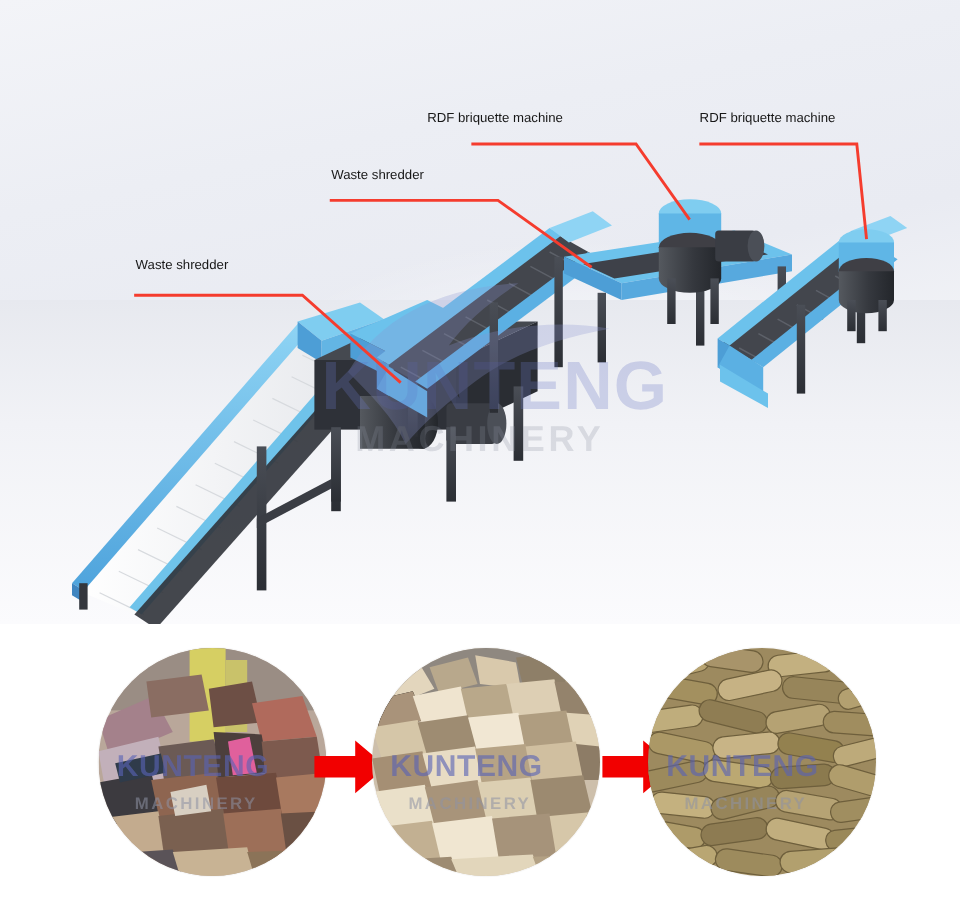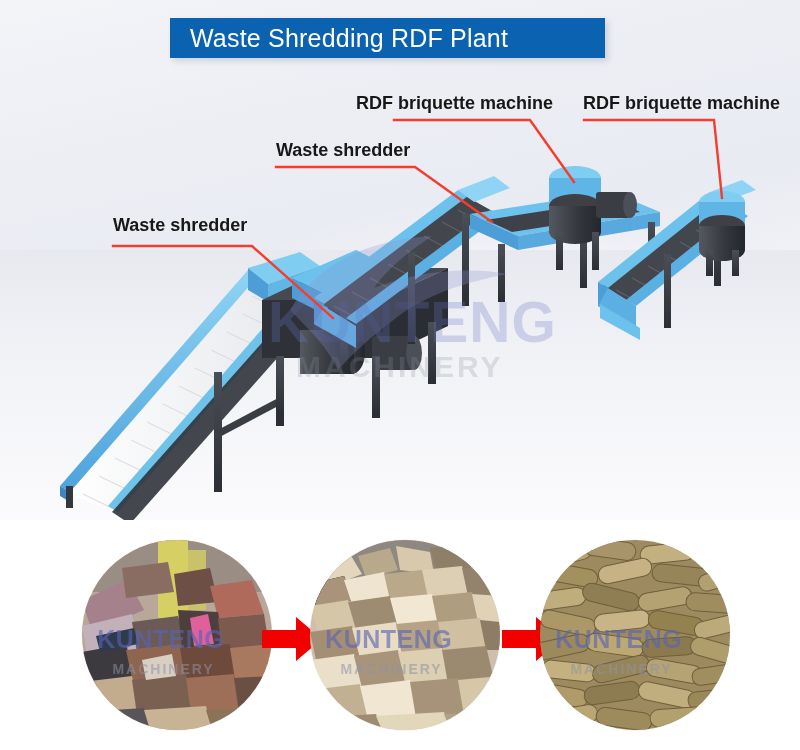--- a/index.html
+++ b/index.html
@@ -31,21 +31,21 @@
     box-shadow:3px 3px 6px rgba(60,70,90,.18);
   }
   .title-banner span{
     color:#ffffff;font-size:25px;font-weight:400;letter-spacing:.2px;
     padding-left:20px;white-space:nowrap;
   }
 
   
   .callout{position:absolute;white-space:nowrap;}
   .callout .txt{
-    font-size:18px;color:#171717;font-weight:700;line-height:1;
+    font-size:11px;color:#171717;font-weight:400;line-height:1;
     display:block;
   }
 
   
   .wm{
     position:absolute;left:268px;top:232px;width:350px;height:160px;
     pointer-events:none;opacity:.5;
   }
   .wm-text{
     position:absolute;left:0;top:62px;width:350px;
@@ -270,23 +270,20 @@
     <div class="callout" style="left:276px;top:141px;">
       <span class="txt">Waste shredder</span>
     </div>
     <div class="callout" style="left:356px;top:94px;">
       <span class="txt">RDF briquette machine</span>
     </div>
     <div class="callout" style="left:583px;top:94px;">
       <span class="txt">RDF briquette machine</span>
     </div>
 
-    <div class="title-banner">
-      <span>Waste Shredding RDF Plant</span>
-    </div>
   </div>
 
   <div class="process">
 
     <div class="circ" style="left:82px;top:20px;width:190px;height:190px;">
       <div class="inner">
         <svg width="190" height="190" viewBox="0 0 190 190">
           <rect width="190" height="190" fill="#b9a79a"></rect>
           <rect x="0" y="0" width="190" height="52" fill="#9a8d84"></rect>
           <rect x="76" y="0" width="30" height="78" fill="#d6cf63"></rect>

